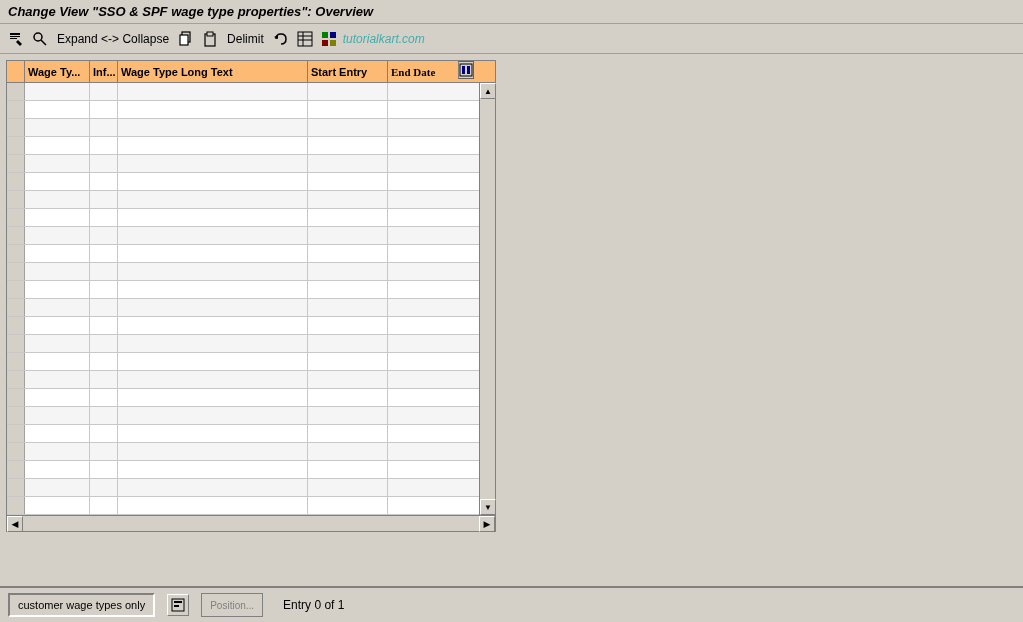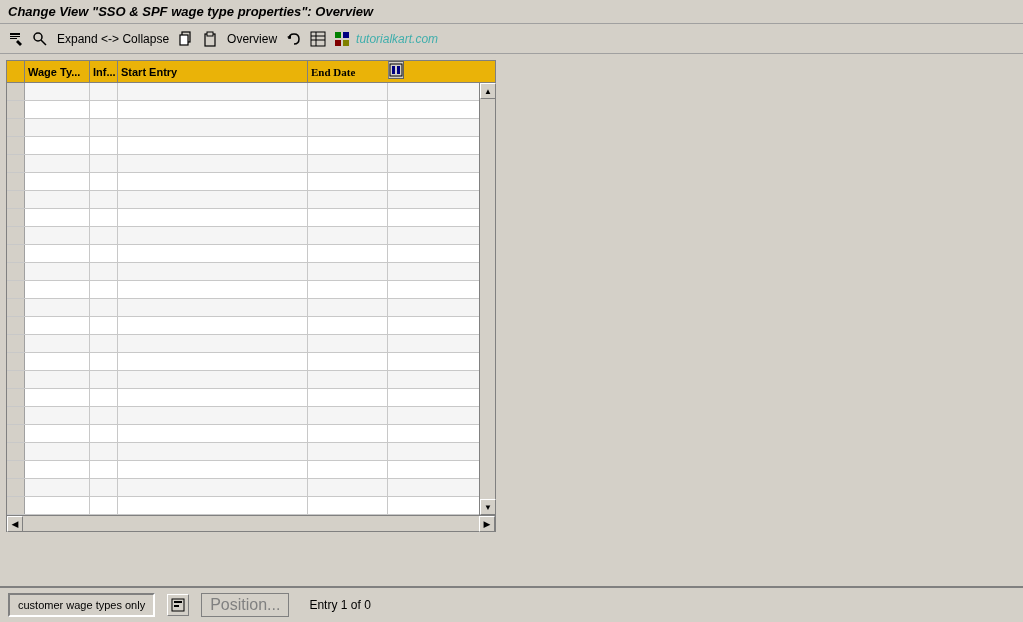--- a/index.html
+++ b/index.html
@@ -58,21 +58,21 @@
 
     .main-content {
       padding: 6px;
       background-color: #d4d0c8;
       flex: 1;
     }
 
     .table-header {
       display: grid;
       grid-template-columns: 18px 65px 28px 190px 80px 70px 20px;
-      background: #eab308;
+      background: #fdba74;
       border-bottom: 1px solid #808080;
       height: 22px;
     }
 
     .table-header-cell {
       padding: 2px 3px;
       font-size: 11px;
       font-weight: bold;
       color: #000;
       border-right: 1px solid #808080;
@@ -148,21 +148,21 @@
       font-size: 11px;
       color: #000;
     }
 
     .position-btn {
       height: 24px;
       padding: 2px 8px;
       background: #d4d0c8;
       border: 1px solid #808080;
       cursor: pointer;
-      font-size: 16px;
+      font-size: 10px;
       color: #808080;
     }
 
     .entry-text {
       font-size: 12px;
       color: #000;
       margin-left: 8px;
     }
 
     .col-icon {
@@ -229,21 +229,21 @@
   </div>
 
   <div class="tb-icon">
     <svg viewBox="0 0 16 16" class="icon">
       <rect x="3" y="3" width="10" height="12" fill="none" stroke="#000" stroke-width="1.2"></rect>
       <rect x="5" y="1" width="6" height="4" fill="#d4d0c8" stroke="#000" stroke-width="1"></rect>
     </svg>
   </div>
 
   <div class="toolbar-text-btn">
-    <span>Overview</span>
+    <span>Delimit</span>
   </div>
 
   <div class="tb-icon">
     <svg viewBox="0 0 16 16" class="icon">
       <path d="M3,8 Q3,3 8,3 Q13,3 13,8 Q13,13 8,13" fill="none" stroke="#000" stroke-width="1.5"></path>
       <polygon points="1,6 5,4 5,8" fill="#000"></polygon>
     </svg>
   </div>
 
   <div class="tb-icon">
@@ -277,20 +277,23 @@
     
     <div style="border: 1px solid #808080; width: 490px; background: #fff;">
 
       <div class="table-header">
         <div class="table-header-cell"></div>
         <div class="table-header-cell">
           <span>Wage Ty...</span>
         </div>
         <div class="table-header-cell">
           <span>Inf...</span>
+        </div>
+        <div class="table-header-cell">
+          <span>Wage Type Long Text</span>
         </div>
         <div class="table-header-cell">
           <span>Start Entry</span>
         </div>
         <div class="table-header-cell" style="border-right: none; font-family: Liberation Serif, serif;">
           <span>End Date</span>
         </div>
 
         <div class="col-icon" style="width:16px; background:#d4d0c8; border-left:1px solid #808080; display:flex; align-items:center; justify-content:center;">
           <svg width="14" height="14" viewBox="0 0 14 14">
@@ -529,14 +532,14 @@
       <rect x="1" y="1" width="12" height="12" fill="none" stroke="#000" stroke-width="1"></rect>
       <rect x="3" y="3" width="8" height="2" fill="#000"></rect>
       <rect x="3" y="7" width="5" height="2" fill="#000"></rect>
     </svg>
   </div>
 
   <button class="position-btn">
     <span>Position...</span>
   </button>
 
-  <span class="entry-text">Entry 1 of 0</span>
+  <span class="entry-text">Entry 0 of 1</span>
 </div>
 
 </body></html>

